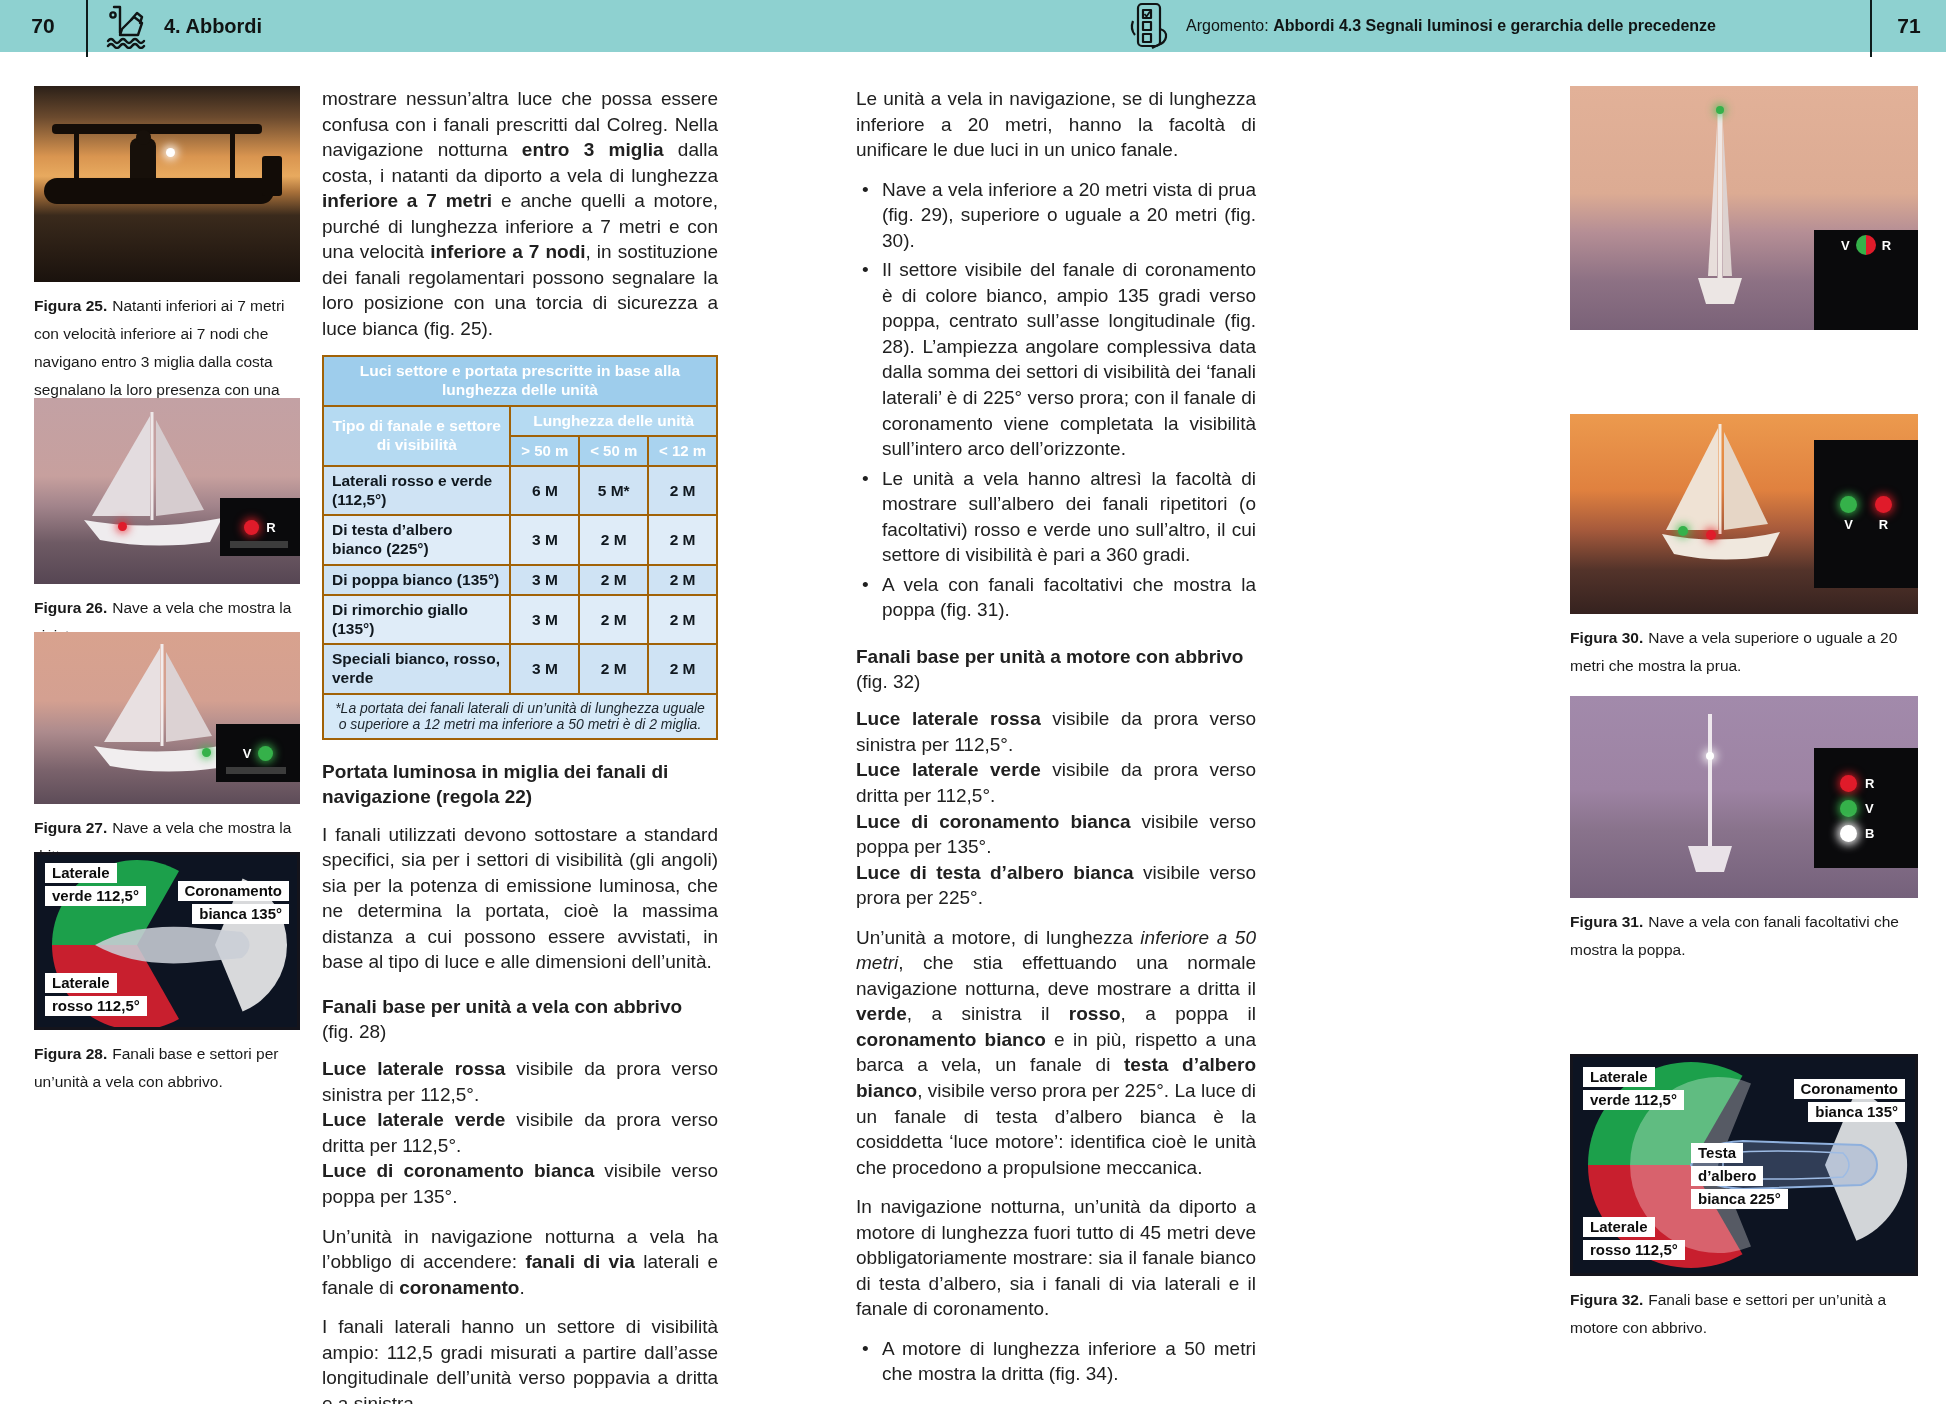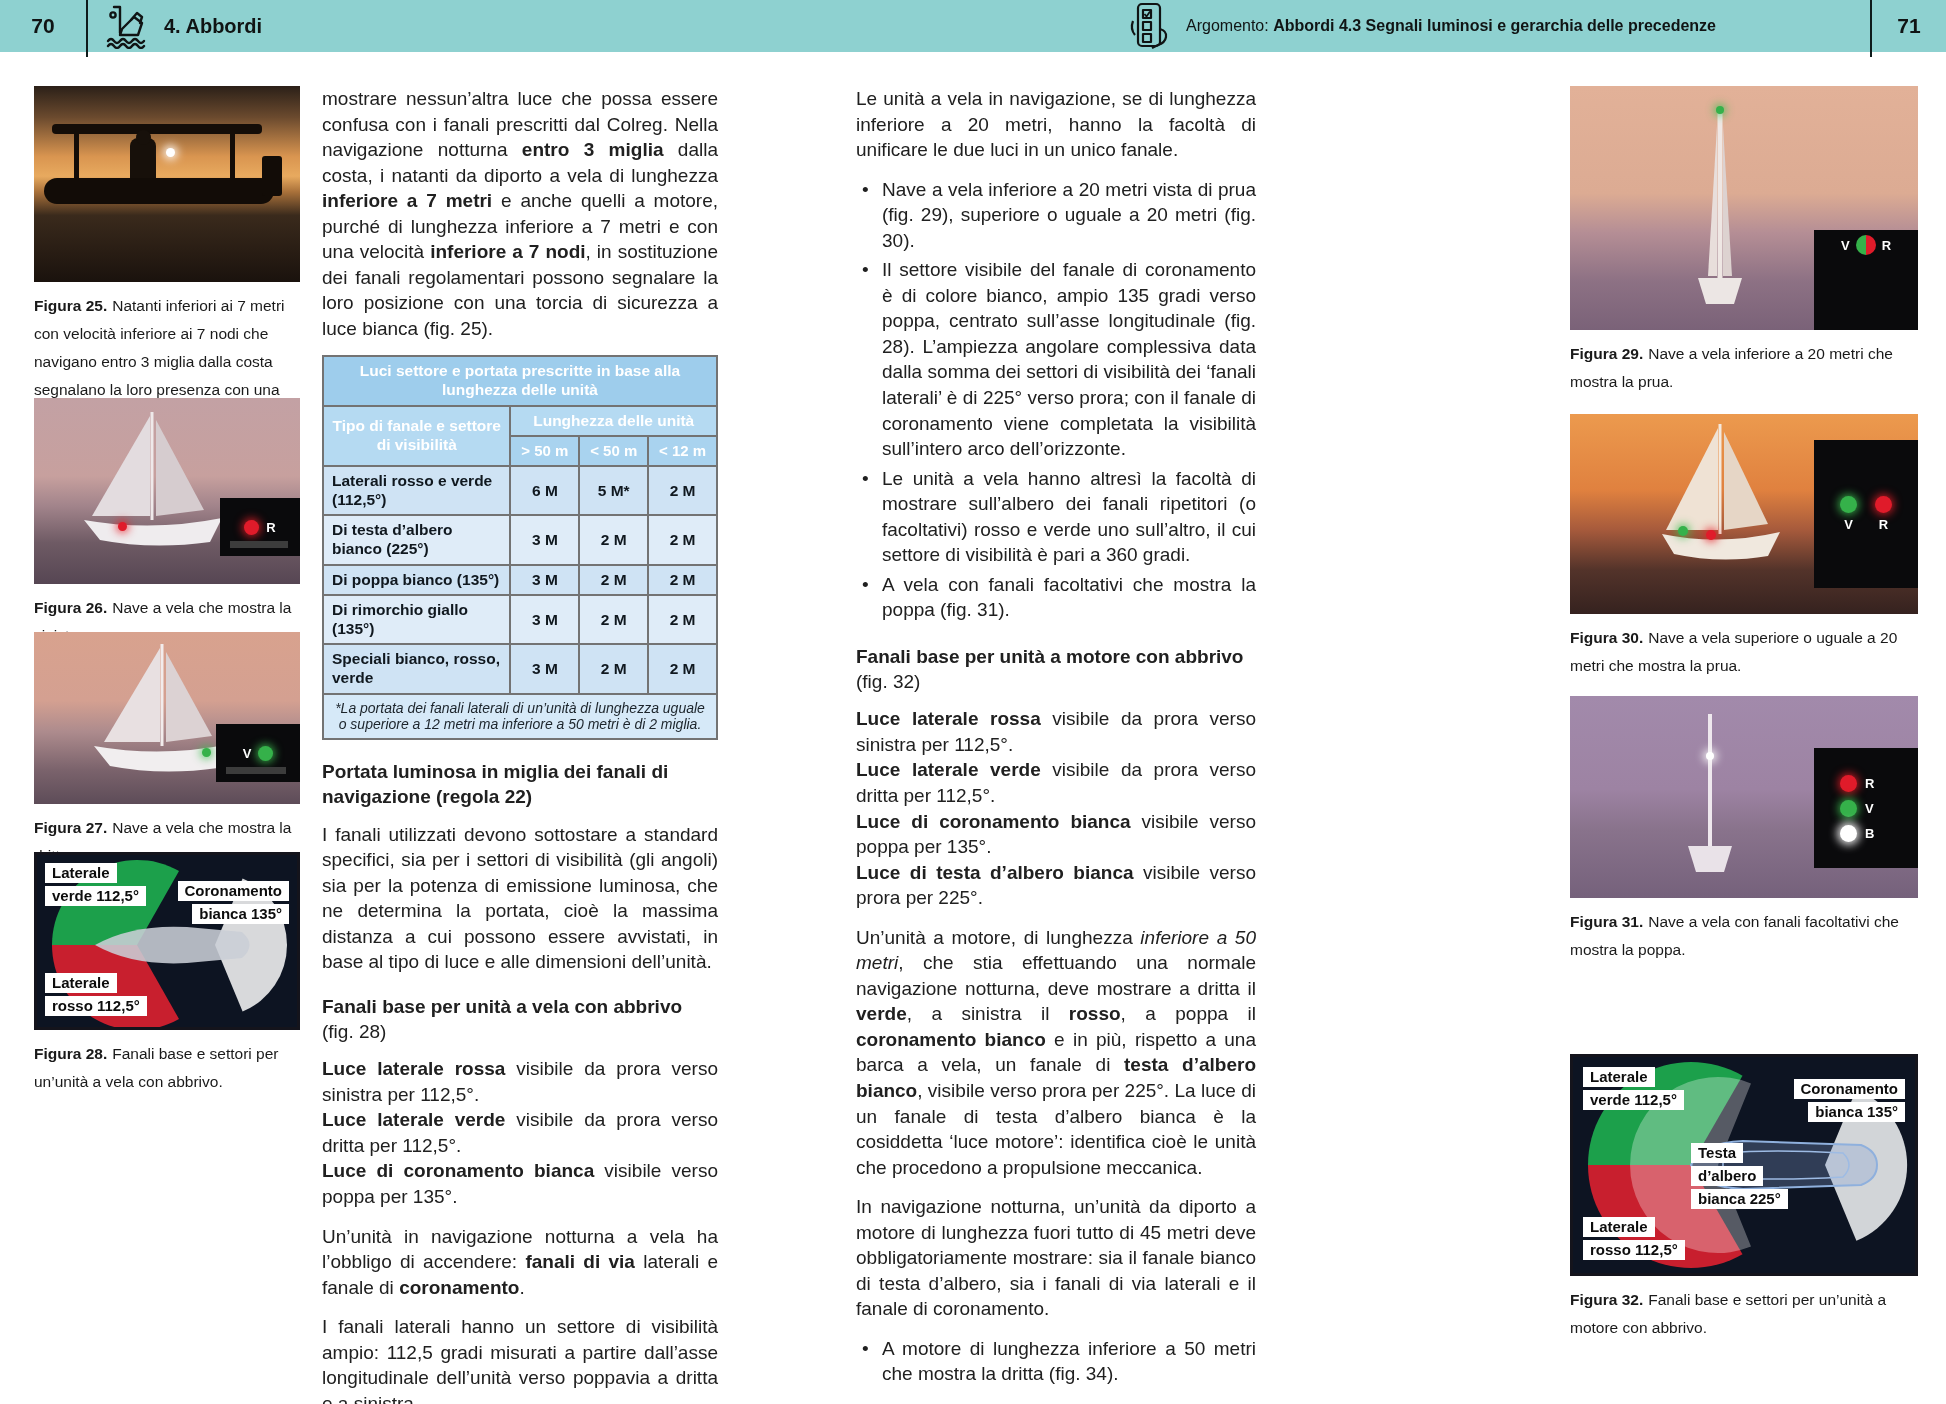--- a/index.html
+++ b/index.html
@@ -41,21 +41,21 @@
   .p.tight{margin:0;}
   .h{font-size:19px;font-weight:700;line-height:1.3;margin:20px 0 12px 0;}
   .h .b{font-weight:700;}
   ul.blist{list-style:none;margin:8px 0 0 0;padding:0;}
   ul.blist li{position:relative;padding-left:26px;font-size:19px;line-height:1.345;
     text-align:justify;margin-bottom:4px;}
   ul.blist li::before{content:"•";position:absolute;left:6px;top:0;}
 
   
   table.luci{border-collapse:separate;border-spacing:2px;width:100%;margin:6px 0 8px 0;
-    background:#737373;}
+    background:#a16207;}
   table.luci td,table.luci th{padding:5px 8px;line-height:1.2;}
   .t-title{background:#9ecdec;color:#fff;font-weight:700;font-size:15.5px;text-align:center;}
   .t-colhdr{background:#b5daf2;color:#fff;font-weight:700;font-size:15.5px;text-align:center;vertical-align:middle;}
   .t-sub{background:#a9d3ef;color:#fff;font-weight:700;font-size:15px;text-align:center;}
   .t-lab{font-weight:700;font-size:15.5px;color:#10181f;text-align:left;}
   .t-val{font-weight:700;font-size:15.5px;color:#10181f;text-align:center;vertical-align:middle;}
   tr.rA td{background:#cfe3f4;}
   tr.rB td{background:#dfecf8;}
   .t-note{background:#d6e9f8;font-style:italic;font-size:14px;color:#1c242b;
     text-align:center;line-height:1.3;}
@@ -305,23 +305,20 @@
         <path d="M153 40 L153 190 L162 190 Z" fill="#ddd2d0"></path>
         <path d="M128 192 L172 192 L164 218 L136 218 Z" fill="#ece6e4"></path>
       </svg>
       <span class="dot glow-grn" style="position:absolute;left:146px;top:20px;width:8px;height:8px;background:#35b14a;"></span>
       <div class="inset" style="right:0;bottom:0;width:104px;height:100px;align-items:flex-start;justify-content:center;padding-top:8px;box-sizing:border-box;">
         <span class="ltr" style="margin-right:6px;">V</span>
         <span class="dot" style="width:20px;height:20px;background:linear-gradient(90deg,#35b14a 50%,#e01b2a 50%);margin-top:-3px;"></span>
         <span class="ltr" style="margin-left:6px;">R</span>
       </div>
     </div>
-    <p class="cap">
-      <span class="lbl">Figura 29.</span><span>Nave a vela inferiore a 20 metri che mostra la prua.</span>
-    </p>
   </div>
 
   <div class="figwrap" style="top:328px;">
     <div class="photo" style="height:200px;background:linear-gradient(180deg,#ec9a4e 0%,#e0813f 38%,#a65a3c 58%,#53332a 78%,#35221f 100%);">
       <svg width="348" height="200" viewBox="0 0 348 200" style="position:absolute;left:0;top:0;">
         <line x1="150" y1="10" x2="150" y2="120" stroke="#f4e9dd" stroke-width="3"></line>
         <path d="M148 14 L148 116 L96 116 Z" fill="#efe2d4"></path>
         <path d="M154 18 L154 116 L198 110 Z" fill="#e6d6c6"></path>
         <path d="M92 120 Q150 132 210 118 L198 142 Q150 150 104 140 Z" fill="#f0e8de"></path>
       </svg>

